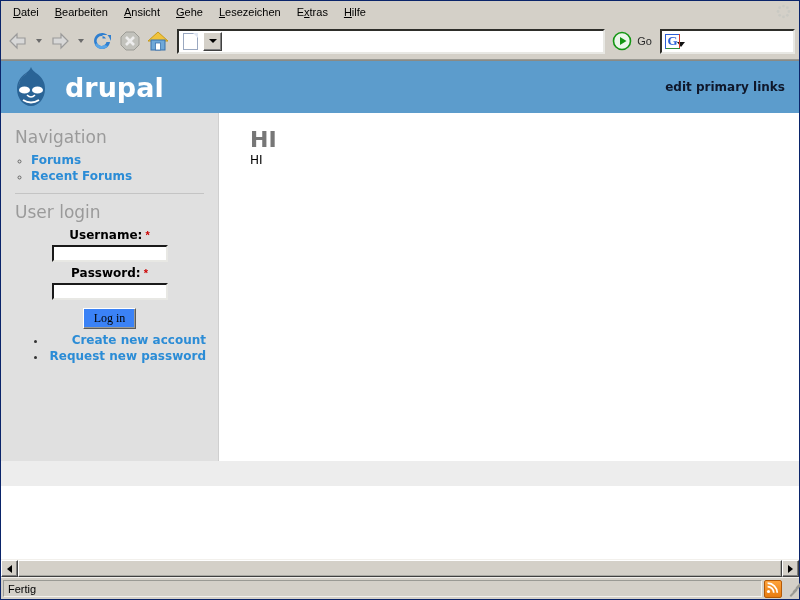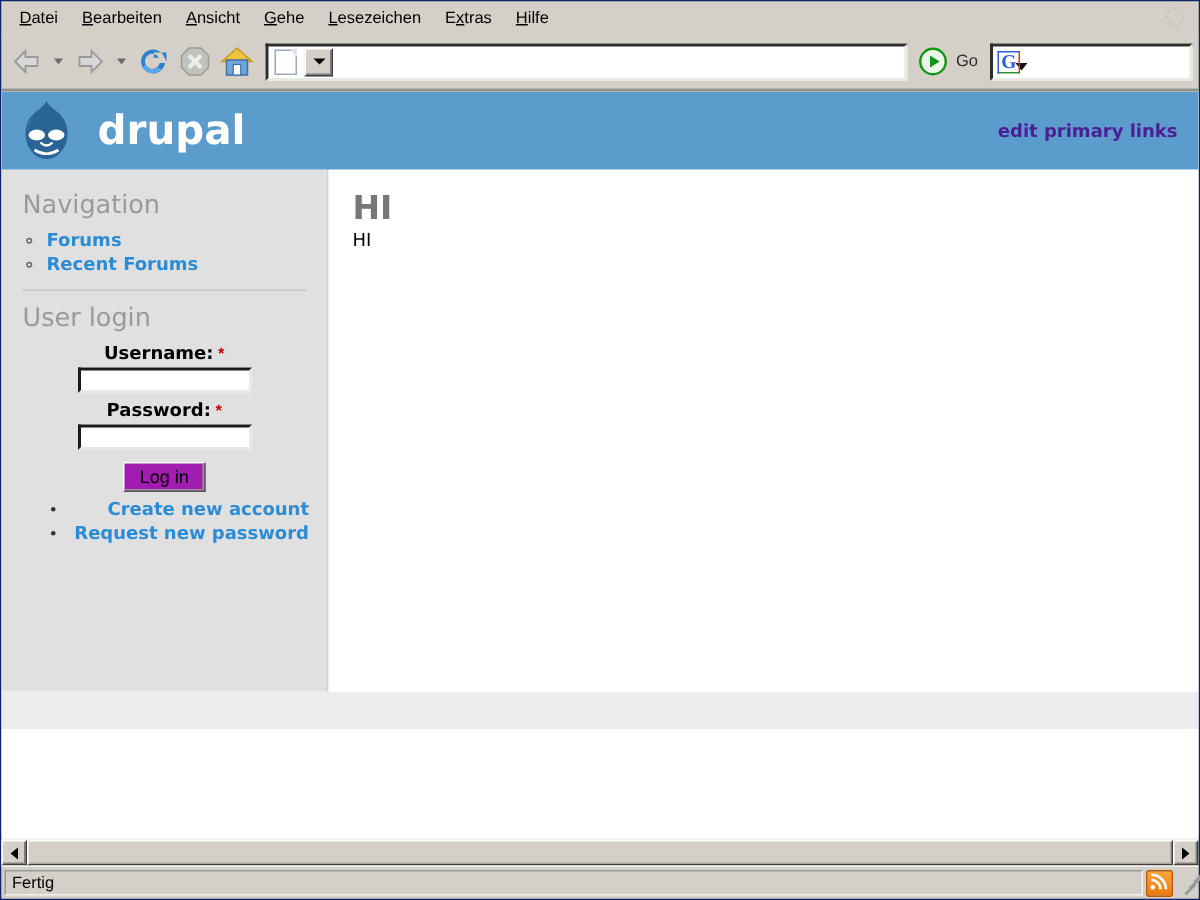--- a/index.html
+++ b/index.html
@@ -180,21 +180,21 @@
   }
   .druplicon {
     width: 44px; height: 46px; position: relative; flex: 0 0 auto;
   }
   .banner-title {
     color: #fff; font-weight: bold; font-size: 27px;
     margin-left: 12px; letter-spacing: 0px;
     font-family: "DejaVu Sans", sans-serif;
   }
   .banner-link {
-    margin-left: auto; color: #4c1d95; font-weight: bold; font-size: 12px;
+    margin-left: auto; color: #0f172a; font-weight: bold; font-size: 12px;
     font-family: "DejaVu Sans", sans-serif;
   }
 
   .page-cols { display: flex; align-items: stretch; border-radius: 20px; }
   .sidebar {
     width: 218px; flex: 0 0 218px;
     background: #e0e0e0;
     border-right: 1px solid #cfcfcf;
     padding: 10px 12px 14px 12px;
     box-sizing: border-box;
@@ -231,37 +231,37 @@
     background: #fff;
     border: 2px inset #b0b0aa;
     border-color: #6f6f6f #e8e8e4 #e8e8e4 #6f6f6f;
     box-sizing: border-box;
   }
   .login-btn {
     margin: 8px auto 4px auto;
     display: block;
     padding: 2px 10px;
     font-size: 12px;
-    background: #a21caf;
+    background: #3b82f6;
     border: 1px solid #fff;
     border-right-color: #5a5a5a; border-bottom-color: #5a5a5a;
     box-shadow: inset -1px -1px 0 #9a9a94;
-    font-family: Liberation Sans, sans-serif;
+    font-family: Liberation Serif, serif;
     color: #000;
   }
   .login-list {
     list-style: disc; margin: 4px 0 0 0; padding: 0 0 0 34px;
     text-align: right;
   }
   .login-list li { margin: 2px 0; color: #333; }
 
   .content {
     flex: 1 1 auto;
     background: #fff;
-    padding: 12px 16px;
+    padding: 12px 31px;
     box-sizing: border-box;
   }
   .node-title {
     font-size: 22px; font-weight: bold; color: #777;
     margin: 2px 0 1px 0;
     font-family: "DejaVu Sans", sans-serif;
   }
   .node-submitted {
     font-size: 11px; color: #aaa; margin-bottom: 12px;
     font-family: "DejaVu Sans", sans-serif;

